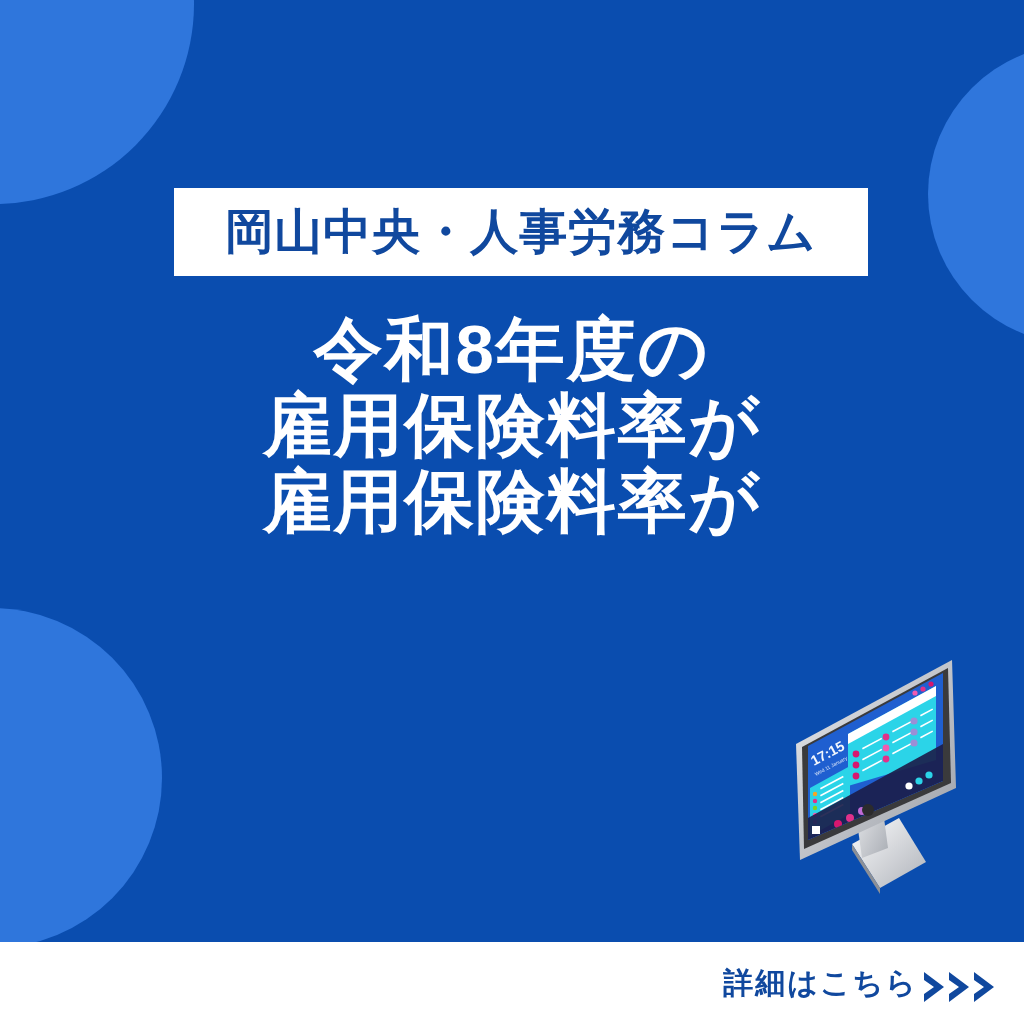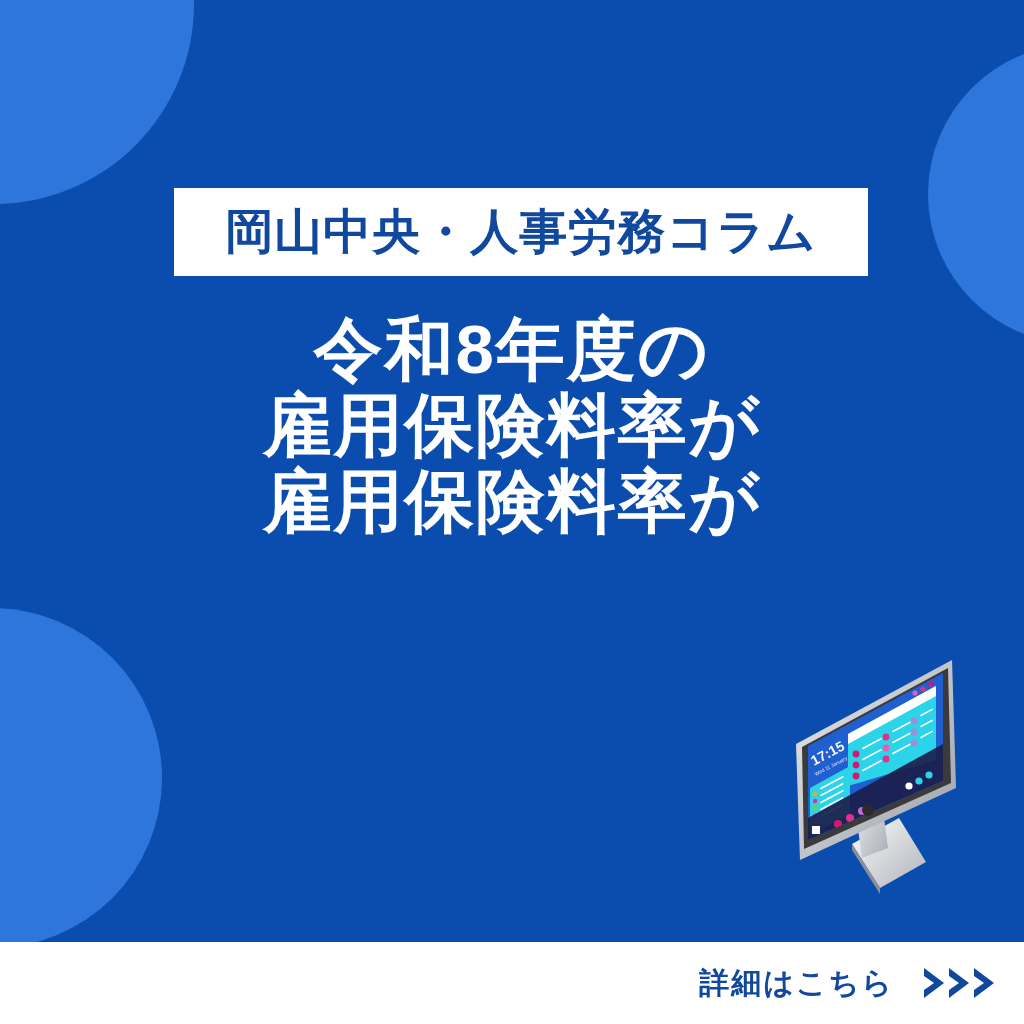--- a/index.html
+++ b/index.html
@@ -60,21 +60,21 @@
   
   #footer {
     position:absolute;
     left:0; top:942px;
     width:1024px; height:82px;
     background:#FFFFFF;
     display:flex; align-items:center; justify-content:flex-end;
     padding-right:28px;
   }
   #cta {
-    display:flex; align-items:center; gap:28px;
+    display:flex; align-items:flex-end; gap:4px;
   }
   #cta-text {
     color:#10489E;
     font-size:30px;
     font-weight:bold;
     letter-spacing:2px;
     white-space:nowrap;
   }
   #cta-arrows { display:flex; align-items:center; gap:1px; }
   .chev { display:block; }

